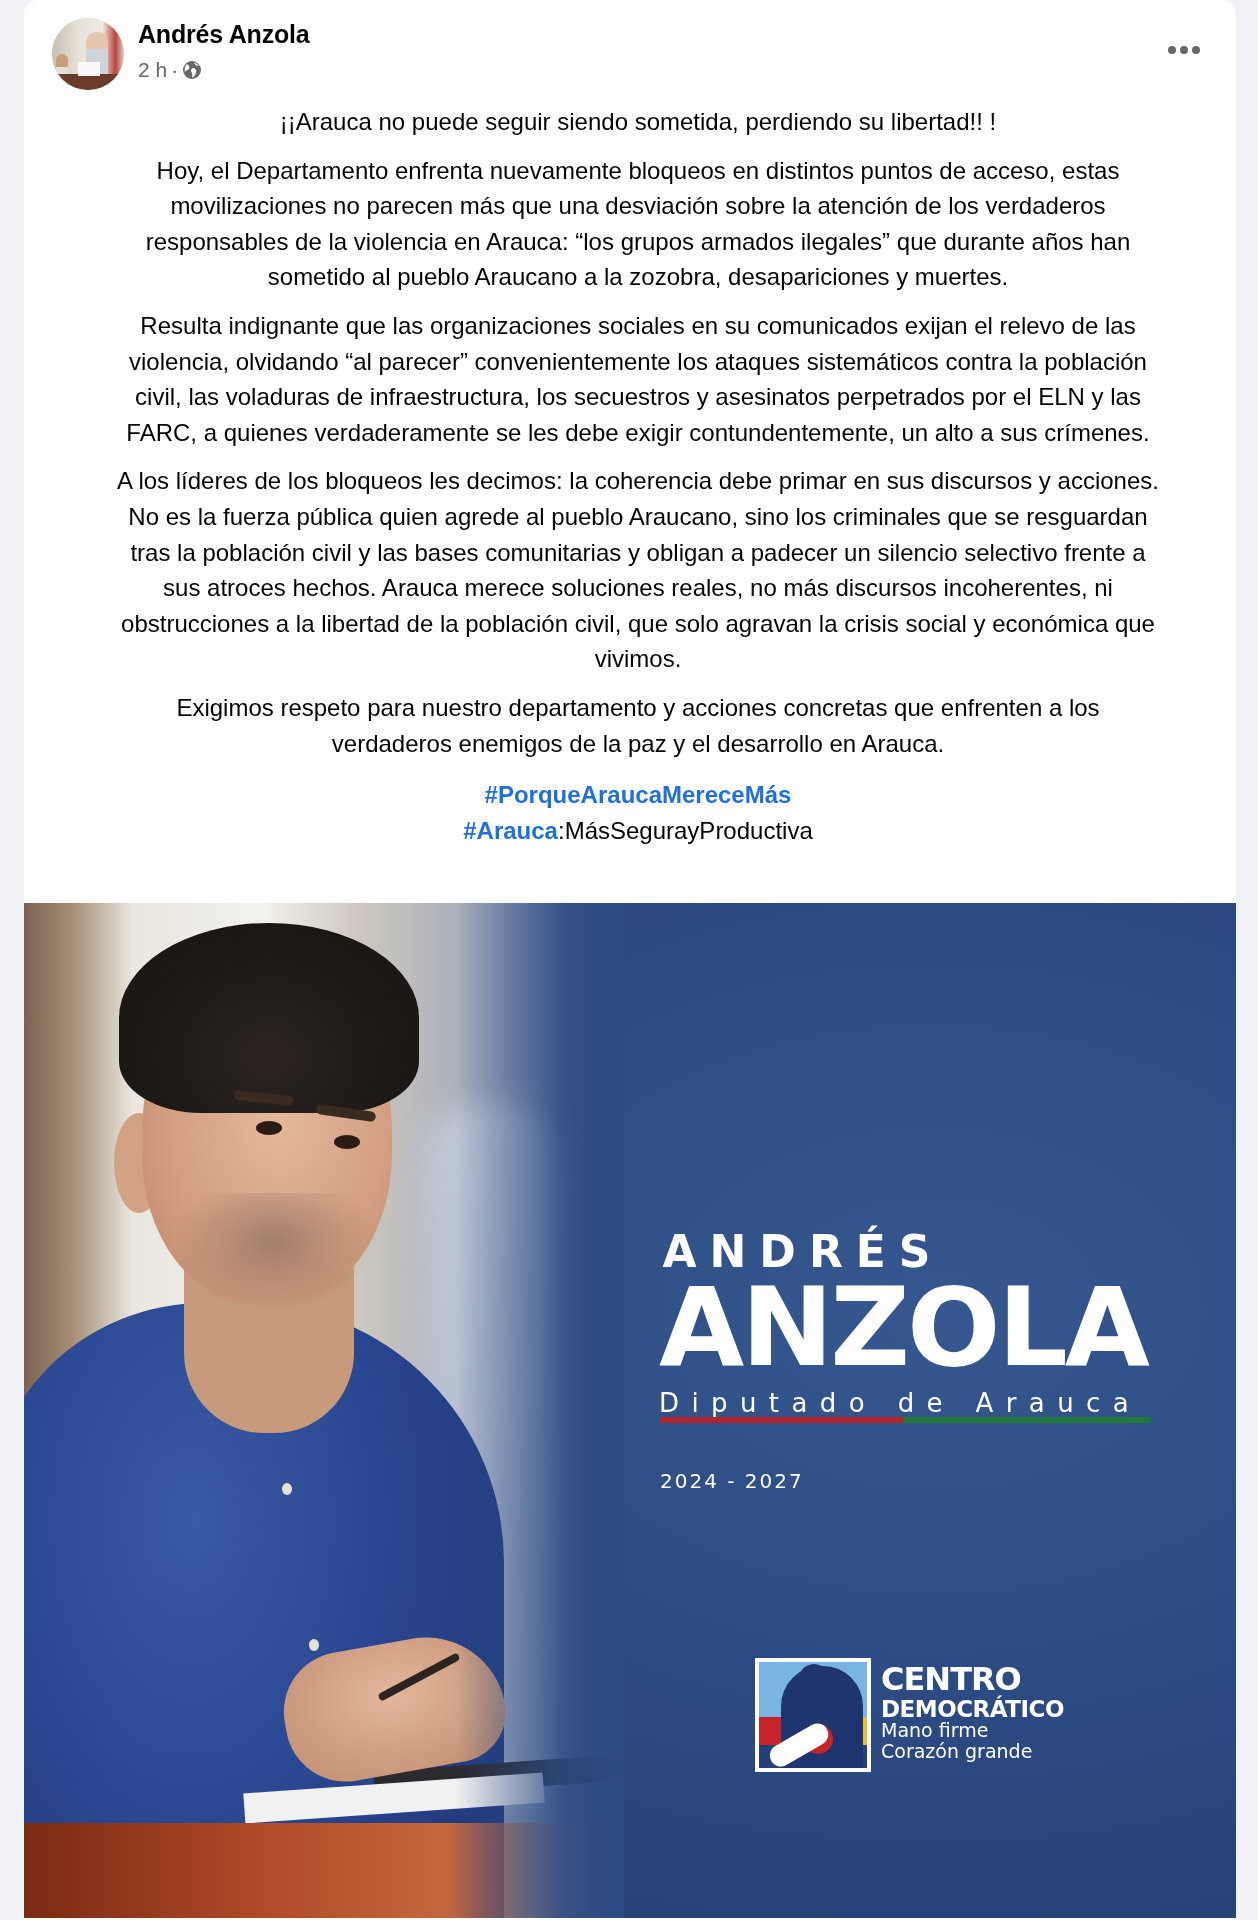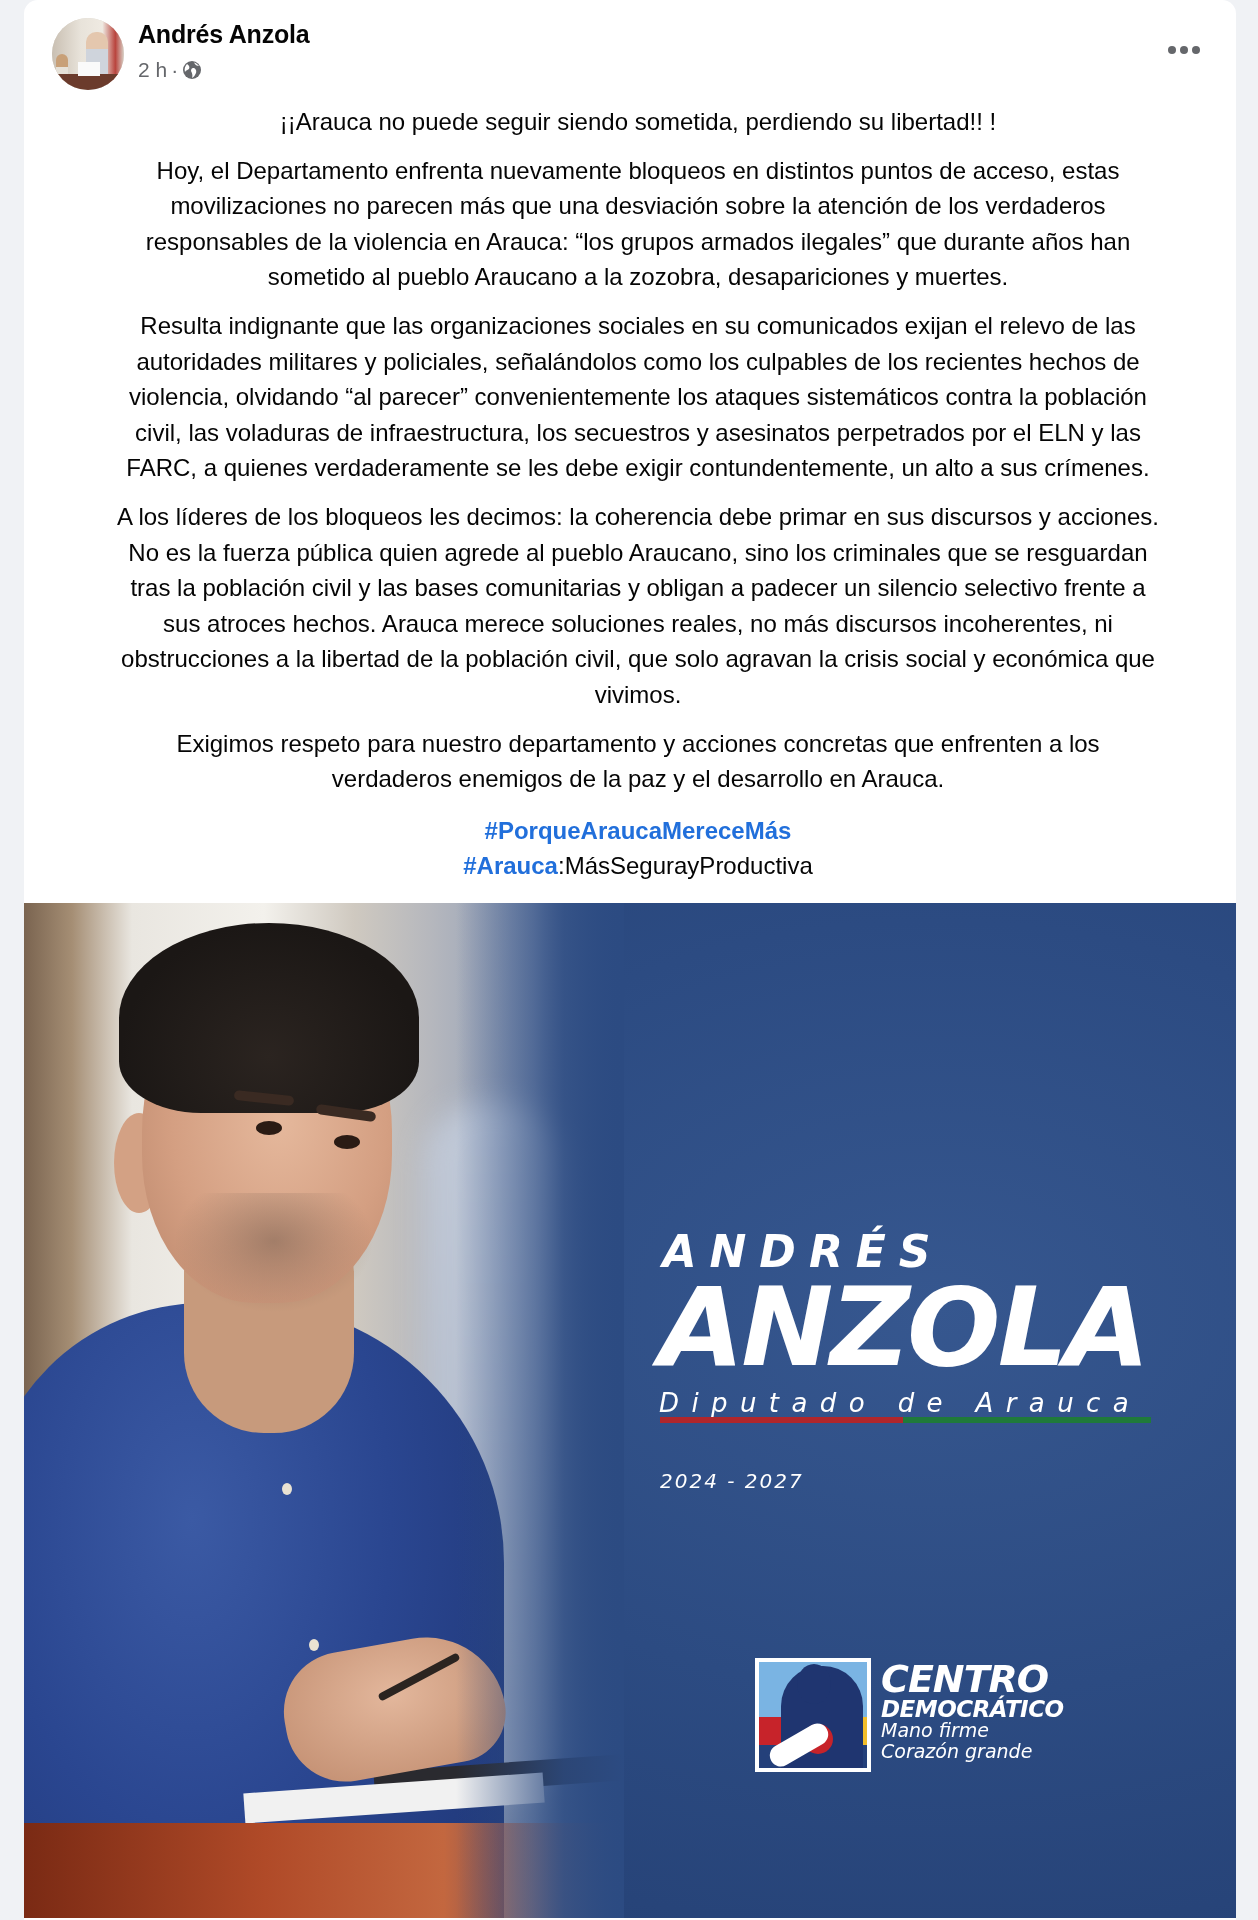--- a/index.html
+++ b/index.html
@@ -47,21 +47,21 @@
     position:absolute; left:29px; top:104px; width:1170px;
     color:#050505; font-size:24px;text-align:center;
   }
   .para { margin:0 0 13px 0; }
   .line { display:block; height:35.6px; line-height:35.6px; white-space:nowrap; }
   .hashtags { margin-top:16px; }
   .hashtag { color:#216fdb; font-weight:700; cursor:pointer; }
 
   .post-image {
     position:absolute; left:0; top:903px; width:1212px; height:1015px;
-    background:#0f172a; overflow:hidden;font-style:italic;
+    background:#0f172a; overflow:hidden;
   }
   .navy {
     position:absolute; left:0; top:0; width:100%; height:100%;
     background:radial-gradient(ellipse at 75% 40%, #36578f 0%, #2c4b82 45%, #223d70 100%);
   }
   .photo {
     position:absolute; left:0; top:0; width:600px; height:1015px; overflow:hidden;
   }
   .photo .bg {
     position:absolute; inset:0;
@@ -159,21 +159,21 @@
   .logo-box .yellow { position:absolute; right:0; top:52%; width:60%; height:26%; background:#f2bd2a; }
   .logo-box .red { position:absolute; left:0; top:52%; width:40%; height:26%; background:#c7232a; }
   .logo-box .silhouette {
     position:absolute; left:22px; top:4px; width:82px; height:110px; background:#1f3570;
     border-radius:40px 40px 0 0;
   }
   .logo-box .head { position:absolute; left:38px; top:2px; width:34px; height:40px; background:#1f3570; border-radius:50%; }
   .logo-box .heart { position:absolute; left:44px; top:62px; width:30px; height:30px; background:#c7232a; border-radius:50%; }
   .logo-box .hand { position:absolute; left:8px; top:72px; width:64px; height:22px; background:#ffffff; border-radius:12px; transform:rotate(-30deg); }
   .logo-text { position:absolute; left:126px; top:2px; color:#ffffff; font-family:"DejaVu Sans", sans-serif; white-space:nowrap; }
-  .logo-text .t1 { font-size:38px; font-weight:700; line-height:38px; letter-spacing:-1px; }
+  .logo-text .t1 { font-size:32px; font-weight:700; line-height:38px; letter-spacing:-1px; }
   .logo-text .t2 { font-size:23px; font-weight:700; line-height:22px; letter-spacing:-0.5px; }
   .logo-text .t3 { font-size:19px; line-height:21px; }
 </style>
 </head>
 <body>
 
 <div class="card">
 
   <div class="avatar">
     <div class="wall"></div>
@@ -209,21 +209,20 @@
       <span class="line">¡¡Arauca no puede seguir siendo sometida, perdiendo su libertad!! !</span>
     </div>
     <div class="para">
       <span class="line">Hoy, el Departamento enfrenta nuevamente bloqueos en distintos puntos de acceso, estas</span>
       <span class="line">movilizaciones no parecen más que una desviación sobre la atención de los verdaderos</span>
       <span class="line">responsables de la violencia en Arauca: “los grupos armados ilegales” que durante años han</span>
       <span class="line">sometido al pueblo Araucano a la zozobra, desapariciones y muertes.</span>
     </div>
     <div class="para">
       <span class="line">Resulta indignante que las organizaciones sociales en su comunicados exijan el relevo de las</span>
-      <span class="line">autoridades militares y policiales, señalándolos como los culpables de los recientes hechos de</span>
       <span class="line">violencia, olvidando “al parecer” convenientemente los ataques sistemáticos contra la población</span>
       <span class="line">civil, las voladuras de infraestructura, los secuestros y asesinatos perpetrados por el ELN y las</span>
       <span class="line">FARC, a quienes verdaderamente se les debe exigir contundentemente, un alto a sus crímenes.</span>
     </div>
     <div class="para">
       <span class="line">A los líderes de los bloqueos les decimos: la coherencia debe primar en sus discursos y acciones.</span>
       <span class="line">No es la fuerza pública quien agrede al pueblo Araucano, sino los criminales que se resguardan</span>
       <span class="line">tras la población civil y las bases comunitarias y obligan a padecer un silencio selectivo frente a</span>
       <span class="line">sus atroces hechos. Arauca merece soluciones reales, no más discursos incoherentes, ni</span>
       <span class="line">obstrucciones a la libertad de la población civil,  que solo agravan la crisis social y económica que</span>

